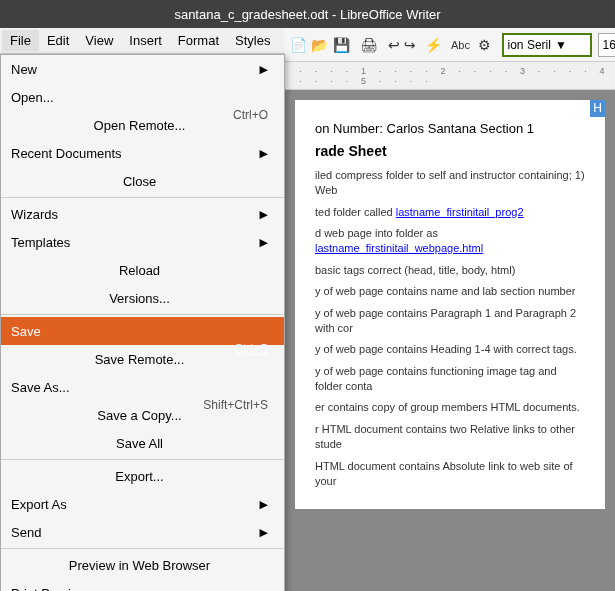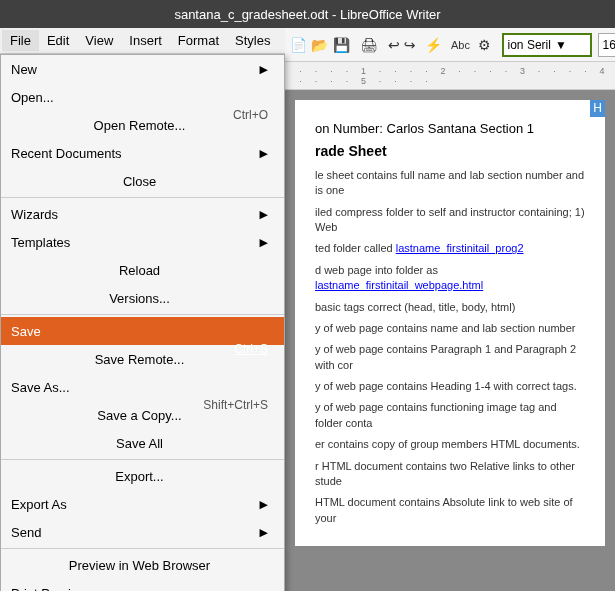--- a/index.html
+++ b/index.html
@@ -338,21 +338,20 @@
     <span class="shortcut">Shift+Ctrl+O</span>
   </div>
 
 </div>
 
 <div class="document-area">
   <div class="document-page">
     <span class="doc-highlight">H</span>
     <div class="doc-heading">on Number: Carlos Santana Section 1</div>
     <div class="doc-heading2">rade Sheet</div>
-    <div class="doc-text">le sheet contains full name and lab section number and is one</div>
     <div class="doc-text">iled compress folder to self and instructor containing; 1) Web</div>
     <div class="doc-text">ted folder called <span class="doc-link">lastname_firstinitail_prog2</span></div>
     <div class="doc-text">d web page into folder as <span class="doc-link">lastname_firstinitail_webpage.html</span></div>
     <div class="doc-text">basic tags correct (head, title, body, html)</div>
     <div class="doc-text">y of web page contains name and lab section number</div>
     <div class="doc-text">y of web page contains Paragraph 1 and Paragraph 2 with cor</div>
     <div class="doc-text">y of web page contains Heading 1-4 with correct tags.</div>
     <div class="doc-text">y of web page contains functioning image tag and folder conta</div>
     <div class="doc-text">er contains copy of group members HTML documents.</div>
     <div class="doc-text">r HTML document contains two Relative links to other stude</div>

